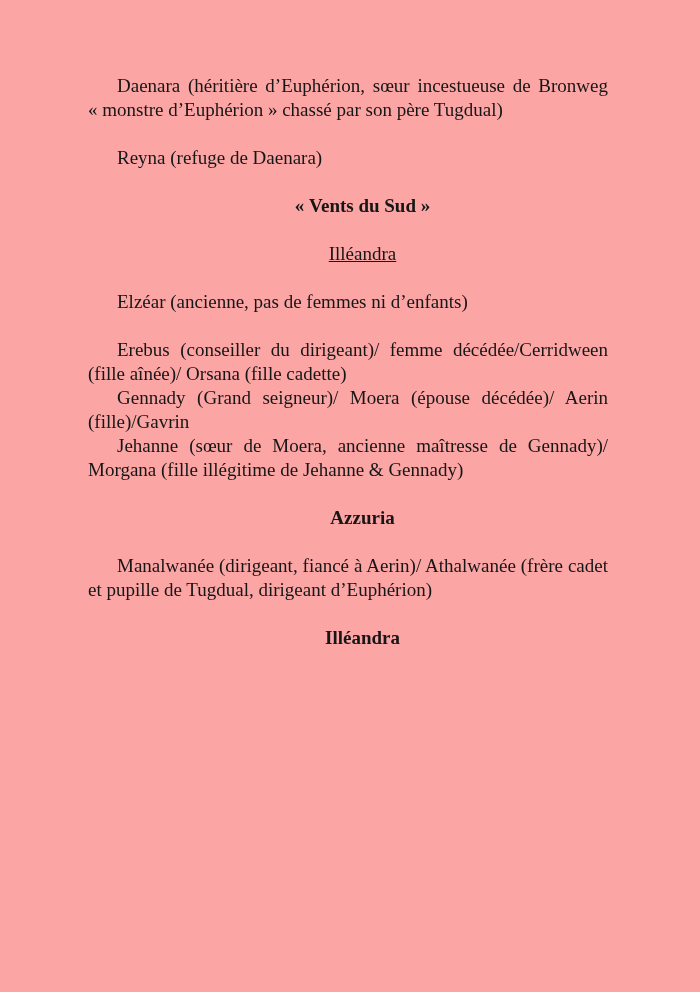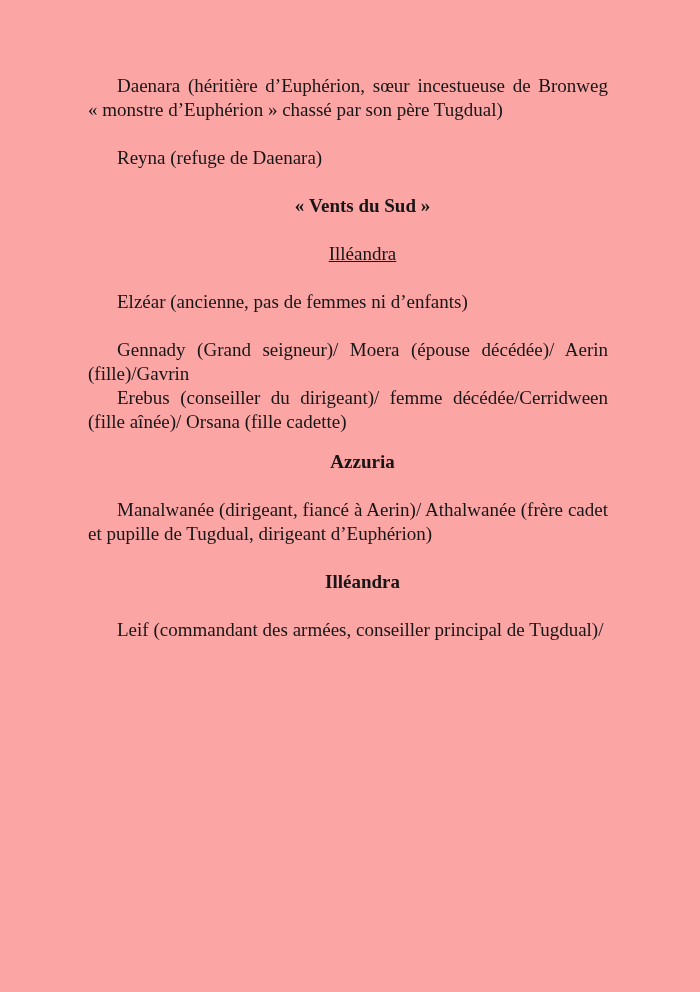--- a/index.html
+++ b/index.html
@@ -46,19 +46,19 @@
 </style>
 </head>
 <body>
 
 <div class="page">
   <p class="para">Daenara (héritière d’Euphérion, sœur incestueuse de Bronweg «&nbsp;monstre d’Euphérion&nbsp;» chassé par son père Tugdual)</p>
   <p class="para">Reyna (refuge de Daenara)</p>
   <p class="head">«&nbsp;Vents du Sud&nbsp;»</p>
   <p class="head-u"><span class="u-text">Illéandra</span></p>
   <p class="para">Elzéar (ancienne, pas de femmes ni d’enfants)</p>
+  <p class="para joined">Erebus (conseiller du dirigeant)/ femme décédée/Cerridween (fille aînée)/ Orsana (fille cadette)</p>
   <p class="para joined">Gennady (Grand seigneur)/ Moera (épouse décédée)/ Aerin (fille)/Gavrin</p>
-  <p class="para joined">Erebus (conseiller du dirigeant)/ femme décédée/Cerridween (fille aînée)/ Orsana (fille cadette)</p>
+  <p class="para">Jehanne (sœur de Moera, ancienne maîtresse de Gennady)/ Morgana (fille illégitime de Jehanne &amp; Gennady)</p>
   <p class="head">Azzuria</p>
   <p class="para">Manalwanée (dirigeant, fiancé à Aerin)/ Athalwanée (frère cadet et pupille de Tugdual, dirigeant d’Euphérion)</p>
   <p class="head">Illéandra</p>
-  <p class="para">Leif (commandant des armées, conseiller principal de Tugdual)/</p>
 </div>
 
 </body></html>

